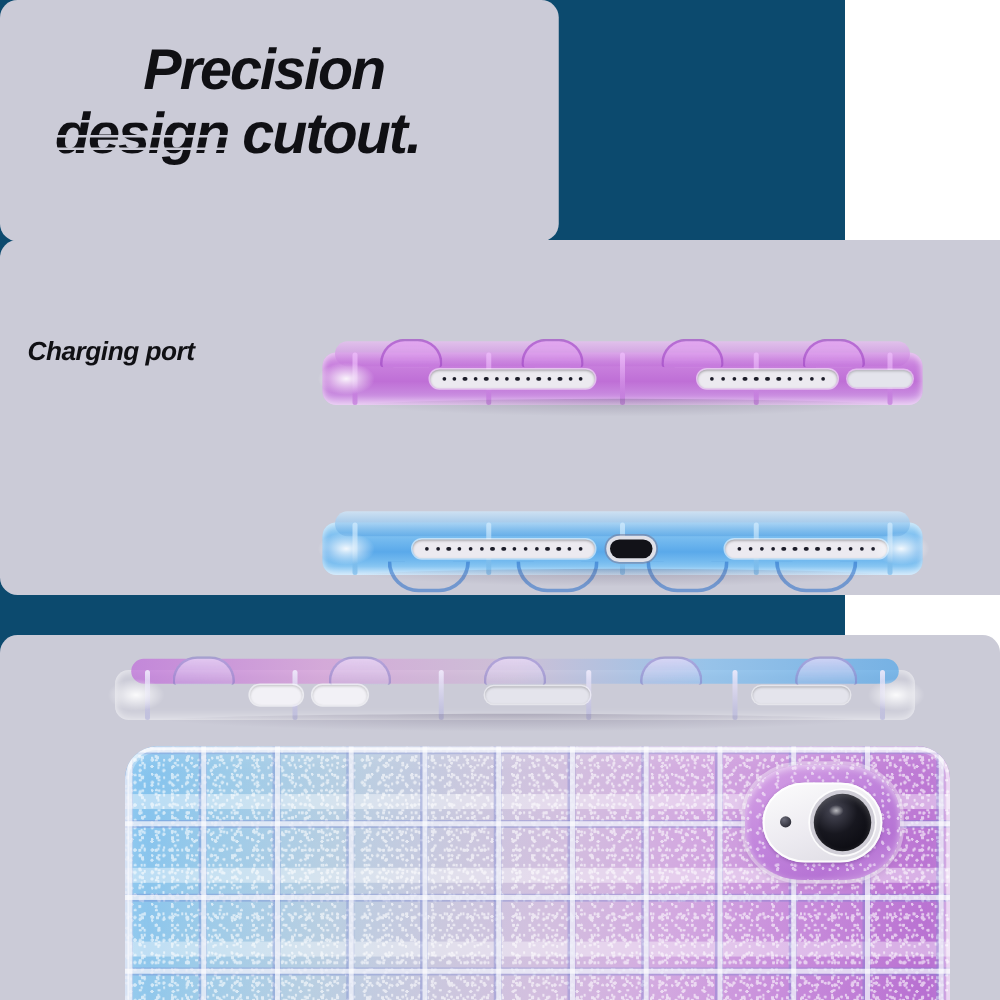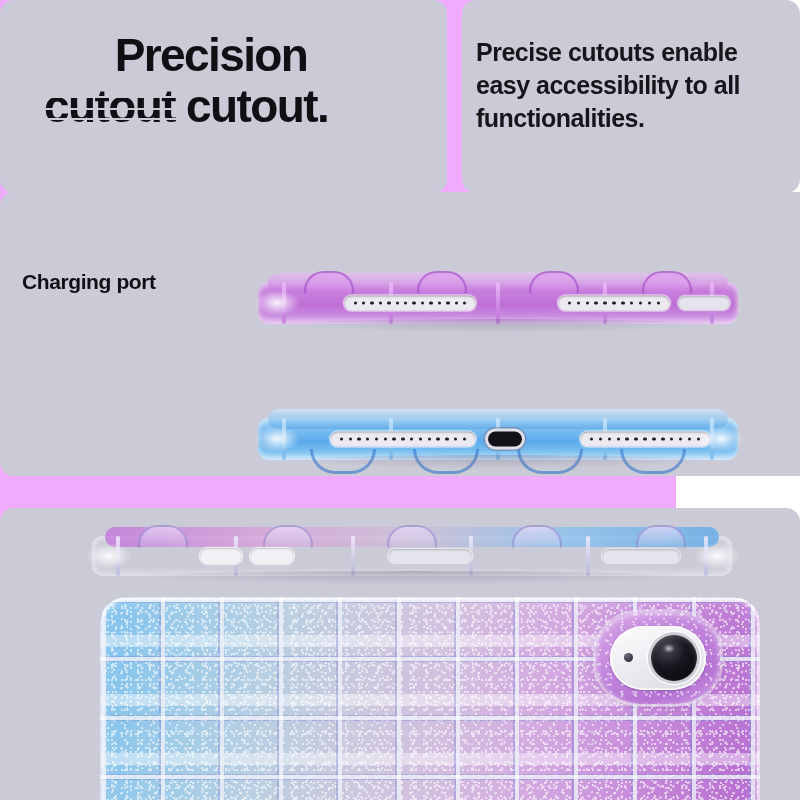--- a/index.html
+++ b/index.html
@@ -2,21 +2,21 @@
 <html><head>
 <meta charset="utf-8">
 <style>
   html,body{margin:0;padding:0;}
   body{
     width:800px;height:800px;overflow:hidden;
     background:#ffffff;
     font-family:"Liberation Sans", sans-serif;
     -webkit-font-smoothing:antialiased;
   }
-  #stage{position:relative;width:676px;height:800px;background:#f0abfc;}
+  #stage{position:relative;width:676px;height:800px;background:#0c4a6e;font-style:italic;}
 
   
   .panel{position:absolute;background:#cbcbd7;border-radius:14px;overflow:hidden;}
 
   
   #panel-headline{left:0;top:0;width:447px;height:193px;}
   .headline{
     position:absolute;left:44px;top:30px;width:390px;
     color:#101014;font-weight:700;font-size:46px;line-height:1.11;
     letter-spacing:-1.6px;
@@ -246,28 +246,25 @@
 </style>
 </head>
 <body>
 
 <div id="stage">
 
   <div class="panel" id="panel-headline">
     <div class="headline">
       <span class="hl-line hl-line-1">Precision</span>
       <span class="hl-line hl-line-2">
-        <span class="stencil"><span>cutout</span><span class="slice s1"></span><span class="slice s2"></span><span class="slice s3"></span></span><span> cutout.</span>
+        <span class="stencil"><span>design</span><span class="slice s1"></span><span class="slice s2"></span><span class="slice s3"></span></span><span> cutout.</span>
       </span>
     </div>
   </div>
 
-  <div class="panel" id="panel-copy">
-    <div class="bodycopy">Precise cutouts enable easy accessibility to all functionalities.</div>
-  </div>
 
   <div class="panel" id="panel-port">
     <div class="port-label">Charging port</div>
   </div>
 
   <div class="edge" id="edge-purple">
     <div class="body"></div>
     <div class="topglass"></div>
     <div class="seams">
       <span class="seam"></span>

